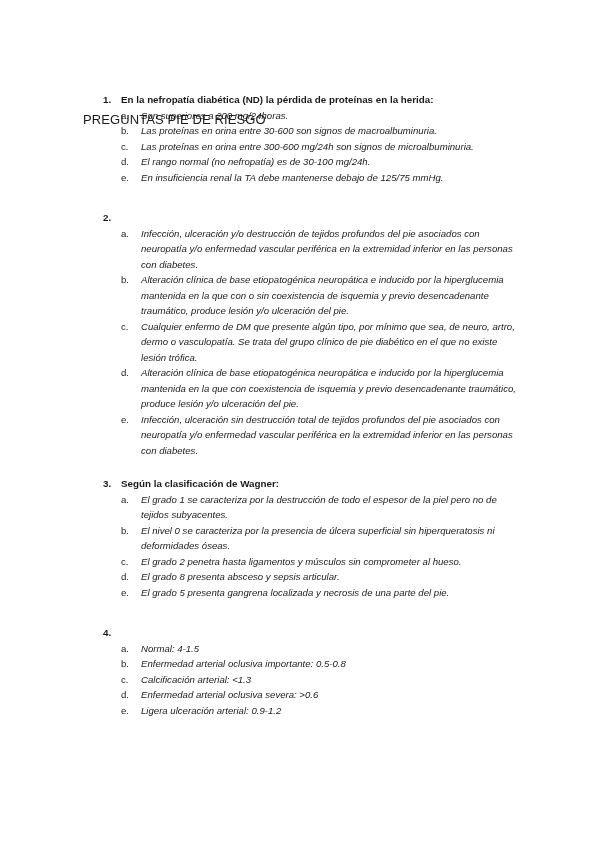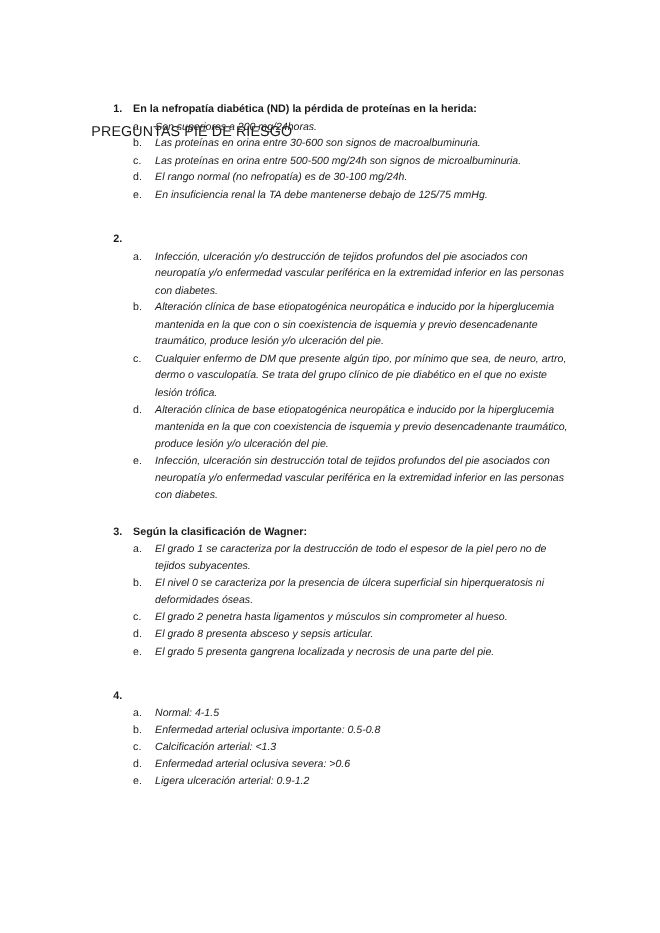--- a/index.html
+++ b/index.html
@@ -30,21 +30,21 @@
       <li class="opt">
           <span class="opt-letter">a.</span>
           <span class="opt-text">Son superiores a 200 mg/24horas.</span>
         </li>
       <li class="opt">
           <span class="opt-letter">b.</span>
           <span class="opt-text">Las proteínas en orina entre 30-600 son signos de macroalbuminuria.</span>
         </li>
       <li class="opt">
           <span class="opt-letter">c.</span>
-          <span class="opt-text">Las proteínas en orina entre 500-500 mg/24h son signos de microalbuminuria.</span>
+          <span class="opt-text">Las proteínas en orina entre 300-600 mg/24h son signos de microalbuminuria.</span>
         </li>
       <li class="opt">
           <span class="opt-letter">d.</span>
           <span class="opt-text">El rango normal (no nefropatía) es de 30-100 mg/24h.</span>
         </li>
       <li class="opt">
           <span class="opt-letter">e.</span>
           <span class="opt-text">En insuficiencia renal la TA debe mantenerse debajo de 125/75 mmHg.</span>
         </li>
     </ul>

